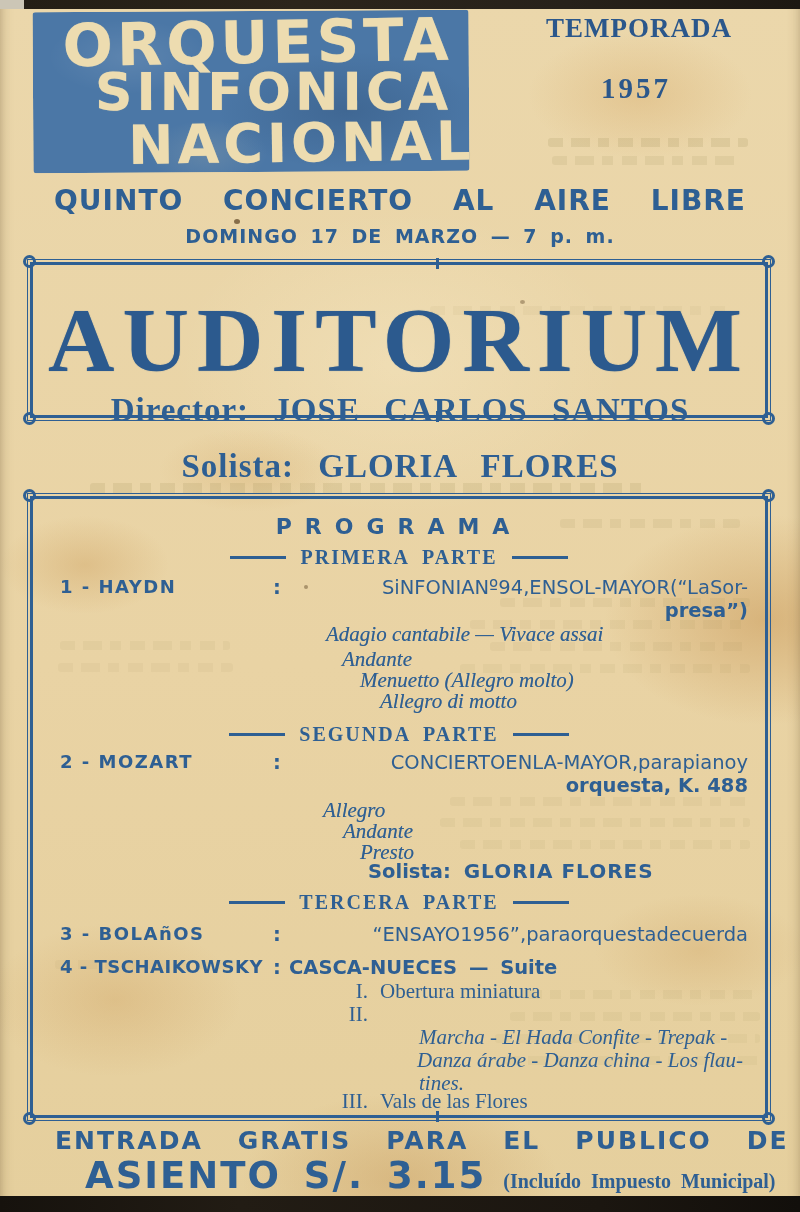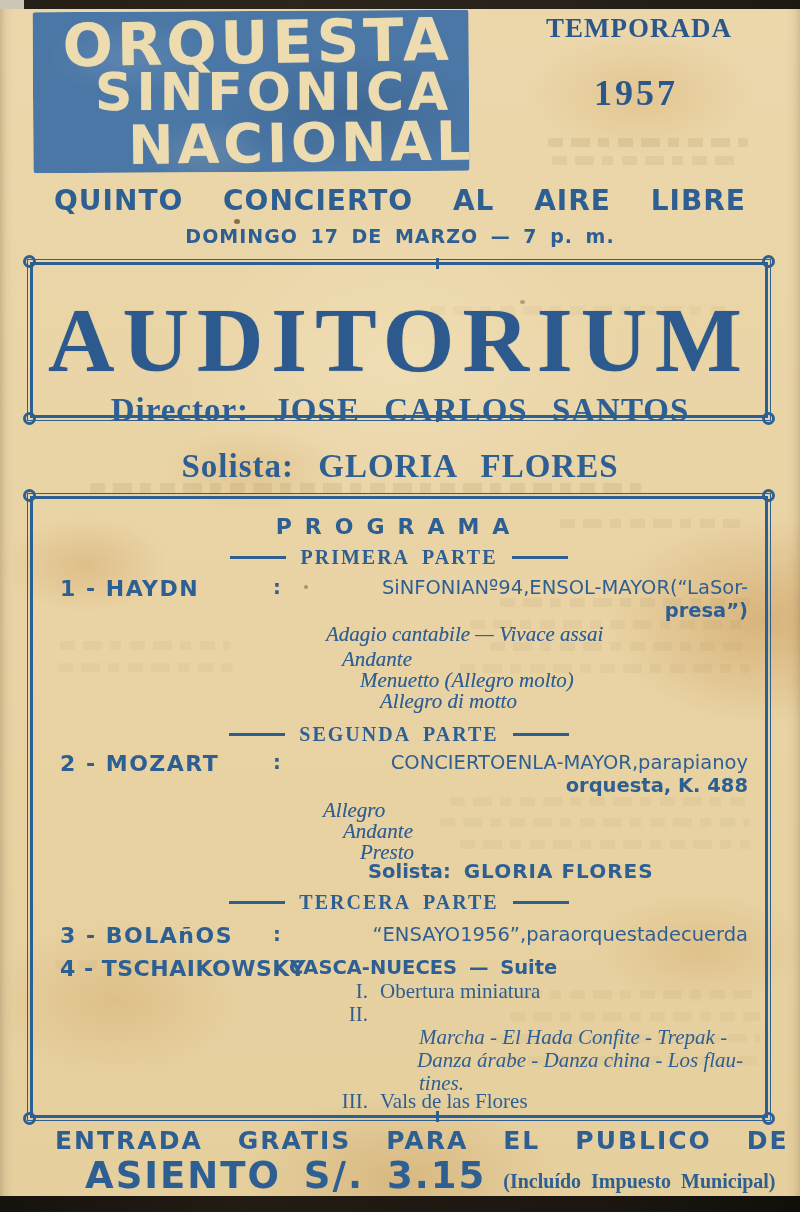--- a/index.html
+++ b/index.html
@@ -48,21 +48,21 @@
       var(--logo-blue);
   }
   .logo-line{position:absolute;font-family:var(--sans);font-weight:bold;color:var(--cream);
     white-space:nowrap;text-shadow:0 0 1px rgba(235,215,170,.5);}
   .logo-l1{left:30px;top:-3px;font-size:59px;letter-spacing:4px;transform:rotate(-.6deg);}
   .logo-l2{left:62px;top:51px;font-size:52px;letter-spacing:4px;transform:rotate(.3deg);}
   .logo-l3{left:95px;top:101px;font-size:54px;letter-spacing:4px;transform:rotate(-.4deg);}
   .season-label{position:absolute;left:546px;top:13px;width:190px;font-family:var(--serif);
     font-weight:bold;font-size:27px;letter-spacing:1px;color:var(--ink-dark);}
   .season-year{position:absolute;left:546px;top:72px;width:180px;text-align:center;
-    font-family:var(--serif);font-weight:bold;font-size:36px;letter-spacing:3px;color:var(--ink-dark);}
+    font-family:var(--serif);font-weight:bold;font-size:29px;letter-spacing:3px;color:var(--ink-dark);}
   .concert-title{position:absolute;left:54px;top:184px;width:692px;font-family:var(--sans);
     font-weight:bold;font-size:28px;letter-spacing:1px;word-spacing:6px;color:var(--ink);
     text-align:justify;text-align-last:justify;white-space:nowrap;display:flex;justify-content:space-between;}
   .concert-title span{flex:none;}
   .concert-date{position:absolute;left:0;top:225px;width:800px;text-align:center;
     font-family:var(--sans);font-weight:bold;font-size:19px;letter-spacing:1px;word-spacing:5px;color:var(--ink);}
   
   .frame{position:absolute;border:3px solid var(--ink);}
   .frame::before{content:"";position:absolute;inset:-6px;border:1px solid var(--ink);}
   .corner{position:absolute;width:13px;height:13px;border:3px solid var(--ink);border-radius:50%;background:transparent;}
@@ -80,21 +80,21 @@
   .credit-soloist{top:448px;}
   
   .program-box{left:30px;top:496px;width:738px;height:622px;padding-left:17px;}
   .prog-title{position:absolute;left:0;top:15px;width:100%;text-align:center;
     font-family:var(--sans);font-weight:bold;font-size:22px;letter-spacing:13px;color:var(--ink);}
   .part-header{position:absolute;left:0;width:100%;display:flex;align-items:center;justify-content:center;
     font-family:var(--serif);font-weight:bold;font-size:20px;letter-spacing:2px;word-spacing:6px;color:var(--ink);}
   .dash{display:inline-block;width:56px;border-top:3px solid var(--ink);margin:0 14px;}
   .ph-1{top:47px;} .ph-2{top:224px;} .ph-3{top:392px;}
   .composer{position:absolute;left:27px;width:214px;font-family:var(--sans);font-weight:bold;
-    font-size:22px;letter-spacing:1.5px;color:var(--ink);white-space:nowrap;}
+    font-size:18px;letter-spacing:1.5px;color:var(--ink);white-space:nowrap;}
   .colon{position:absolute;left:240px;font-family:var(--sans);font-weight:bold;font-size:19.5px;color:var(--ink);}
   .w-title{position:absolute;left:256px;width:459px;font-family:var(--sans);font-weight:normal;
     font-size:19.5px;color:var(--ink);white-space:nowrap;display:flex;justify-content:flex-end;}
   .w-title span{flex:none;}
   .w-title2{position:absolute;left:256px;width:459px;text-align:right;font-family:var(--sans);
     font-weight:bold;font-size:19.5px;color:var(--ink);}
   .w-title-left{position:absolute;left:256px;width:459px;font-family:var(--sans);font-weight:bold;
     font-size:19.5px;word-spacing:5px;color:var(--ink);white-space:nowrap;}
   .movement{position:absolute;font-family:var(--serif);font-style:italic;font-size:21px;color:var(--ink);
     text-shadow:0 0 .5px rgba(46,95,147,.55);white-space:nowrap;}

